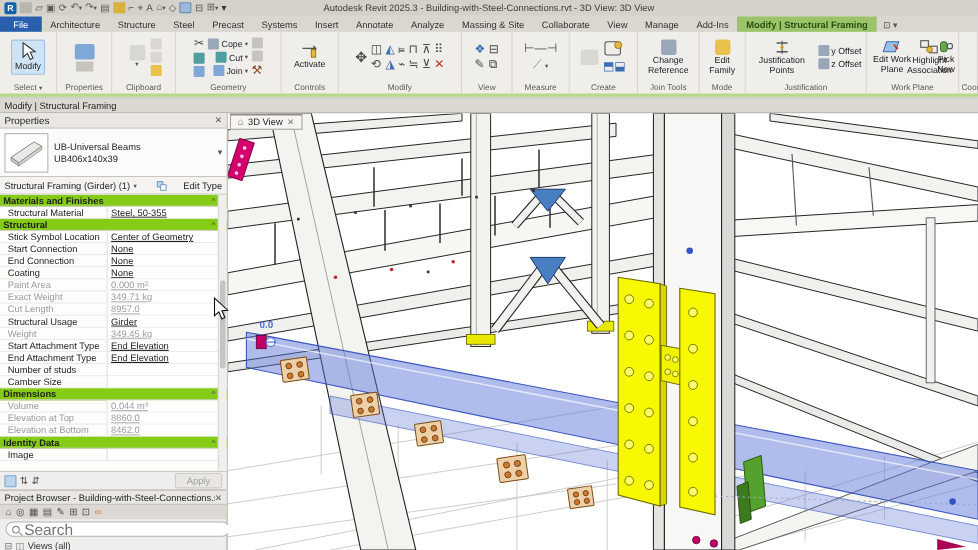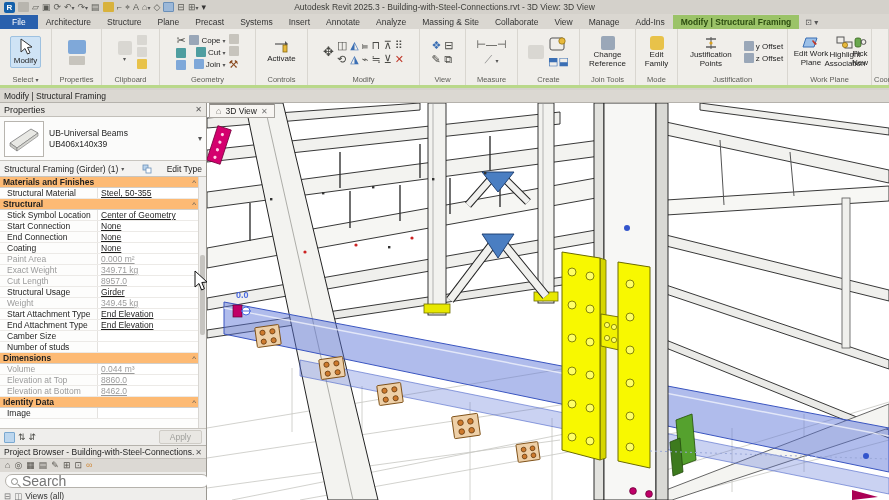--- a/index.html
+++ b/index.html
@@ -45,21 +45,21 @@
   .typesel { height:44px; background:#fbfbfa; border-bottom:1px solid #c8c5bf; display:flex; align-items:center; padding:2px 4px; gap:5px; }
   .thumb { width:40px; height:36px; background:#fff; border:1px solid #b8b5af; display:flex; align-items:center; justify-content:center; }
   .tsel-text { font-size:8.5px; line-height:1.25; }
   .tsel-caret { margin-left:auto; color:#555; font-size:8px; }
   .filterrow { height:16px; display:flex; align-items:center; padding:0 4px; gap:3px; font-size:8.5px; border-bottom:1px solid #c8c5bf; background:#f4f3f1; }
   .edittype { margin-left:auto; display:flex; align-items:center; gap:14px; }
   .grid { height:251px; position:relative; overflow:hidden; background:#fdfdfc; }
   .grow { height:11px; display:flex; border-bottom:1px solid #eceae7; font-size:8.5px; align-items:center; }
   .grow .lab { width:97px; padding-left:7px; overflow:hidden; white-space:nowrap; }
   .grow .val { flex:1; padding-left:3px; border-left:1px solid #e4e2df; overflow:hidden; white-space:nowrap; background:#fff; align-self:stretch; display:flex; align-items:center; margin-right:8px;text-decoration:underline; }
-  .grow.grp { background:#fdba74; font-weight:bold; border-bottom:1px solid #d2cfca; }
+  .grow.grp { background:#84cc16; font-weight:bold; border-bottom:1px solid #d2cfca; }
   .grow.grp .lab { width:auto; padding-left:3px; flex:1; }
   .grow.grp .chev { margin-right:10px; color:#555; font-weight:normal; font-size:8px; }
   .grow.muted .val { color:#9b9b9b; }
   .gscroll { position:absolute; right:0; top:0; bottom:0; width:8px; background:#f0efed; border-left:1px solid #d8d6d2; }
   .gthumb { position:absolute; left:1px; width:5px; top:78px; height:80px; background:#c6c4c0; border-radius:2px; }
   .ptools { height:17px; display:flex; align-items:center; gap:3px; padding:0 4px; border-top:1px solid #c8c5bf; background:#efeeec; }
   .ptools .apply { margin-left:auto; color:#a0a09c; border:1px solid #cfccc6; background:#e9e7e3; padding:1px 10px; border-radius:2px; font-size:8.5px; }
   .tool-ico { width:11px; height:11px; background:#c7c4bd; border-radius:1px; display:inline-block; }
   .tool-ico.on { background:#bcd6ee; border:1px solid #7aa8d0; }
   .pbhdr { height:14px; background:#e9e7e3; border-top:1px solid #b5b2ac; border-bottom:1px solid #c2bfb9; display:flex; align-items:center; padding:0 4px; font-size:8.5px; }
@@ -103,21 +103,21 @@
   <span class="qat-glyph">⊟</span>
   <span class="qat-glyph">⊞<span class="caret">▾</span></span>
   <span class="qat-glyph" style="color:#333">▾</span>
   <div class="title-text">Autodesk Revit 2025.3 - Building-with-Steel-Connections.rvt - 3D View: 3D View</div>
 </div>
 
 <div class="tabs">
   <span class="tab file">File</span>
   <span class="tab">Architecture</span>
   <span class="tab">Structure</span>
-  <span class="tab">Plane</span>
+  <span class="tab">Steel</span>
   <span class="tab">Precast</span>
   <span class="tab">Systems</span>
   <span class="tab">Insert</span>
   <span class="tab">Annotate</span>
   <span class="tab">Analyze</span>
   <span class="tab">Massing &amp; Site</span>
   <span class="tab">Collaborate</span>
   <span class="tab">View</span>
   <span class="tab">Manage</span>
   <span class="tab">Add-Ins</span>
@@ -447,25 +447,25 @@
       </div>
     <div class="grow">
         <span class="lab">Start Attachment Type</span>
         <span class="val">End Elevation</span>
       </div>
     <div class="grow">
         <span class="lab">End Attachment Type</span>
         <span class="val">End Elevation</span>
       </div>
     <div class="grow">
+        <span class="lab">Number of studs</span>
+        <span class="val"></span>
+      </div>
+    <div class="grow">
         <span class="lab">Camber Size</span>
-        <span class="val"></span>
-      </div>
-    <div class="grow">
-        <span class="lab">Number of studs</span>
         <span class="val"></span>
       </div>
     <div class="grow grp">
         <span class="lab">Dimensions</span>
         <span class="chev">^</span>
       </div>
     <div class="grow muted">
         <span class="lab" style="color:#9b9b9b">Volume</span>
         <span class="val">0.044 m³</span>
       </div>

